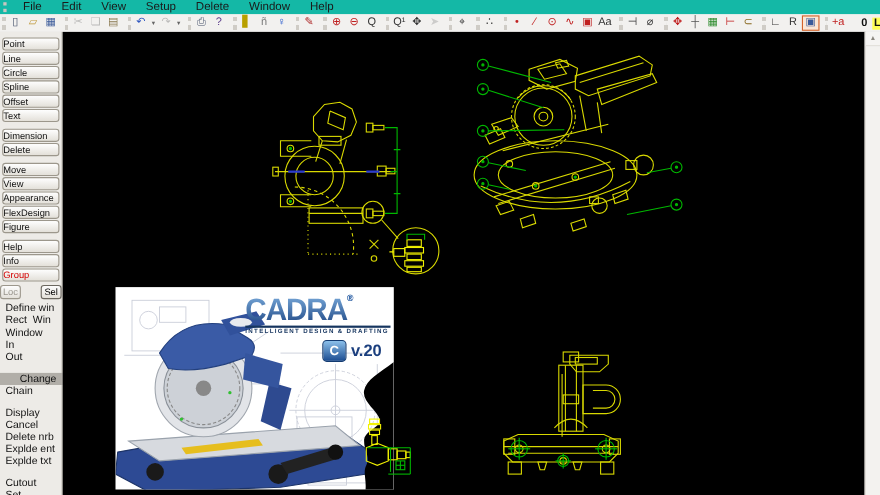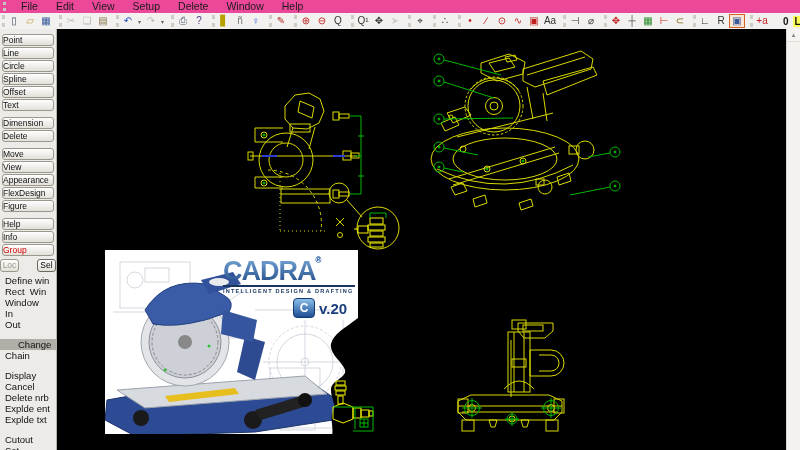--- a/index.html
+++ b/index.html
@@ -1,18 +1,18 @@
 <!DOCTYPE html>
 <html><head>
 <meta charset="utf-8">
 <style>
   html,body{margin:0;padding:0;background:#555;}
   .app{position:relative;width:800px;height:450px;background:#f1f0ed;font-family:"Liberation Sans",sans-serif;overflow:hidden;-webkit-user-select:none;user-select:none;}
   
-  .menubar{position:absolute;left:0;top:0;right:0;height:13px;background:#ec4899;display:flex;align-items:center;padding-left:12px;font-size:10.5px;color:#1a1a1a;}
+  .menubar{position:absolute;left:0;top:0;right:0;height:13px;background:#14b8a6;display:flex;align-items:center;padding-left:12px;font-size:10.5px;color:#1a1a1a;}
   .menubar:before{content:"";position:absolute;left:3px;top:2px;bottom:2px;border-left:3px dotted #c9c6c0;}
   .menu-item{padding:0 9px;line-height:13px;cursor:default;}
   
   .toolbar{position:absolute;left:0;top:13px;right:0;height:16px;background:#f2f1ef;border-bottom:1px solid #d7d4ce;display:flex;align-items:center;}
   .tgroups{display:flex;align-items:center;height:16px;}
   .tgroup{display:flex;align-items:center;padding:0 3px 0 6px;position:relative;height:14px;}
   .tgroup:before{content:"";position:absolute;left:2px;top:1px;bottom:1px;border-left:3px dotted #cfccc6;}
   .ticon{display:inline-block;width:16px;height:14px;line-height:13px;text-align:center;font-size:10px;cursor:default;}
   .ticon.disabled{opacity:.35;}
   .ticon.selected{border:1px solid #d4622a;background:#fbe6d5;box-sizing:border-box;line-height:11px;}
@@ -30,21 +30,21 @@
   .mbtn.dim{color:#9a968e;}
   .mbtn.active{font-weight:normal;color:#000;border-color:#6b675f;}
   .cmdlist{margin-top:3px;padding-left:5px;font-size:9.5px;color:#111;}
   .cmd{height:11px;line-height:11px;white-space:pre;cursor:default;}
   .cmd.hl{background:#b1aea8;margin-left:-5px;padding-left:18px;width:52px;}
   .cgap{height:9px;}
   
   .canvas{position:absolute;left:57px;top:29px;width:730px;height:421px;background:#000;}
   .drawings{position:absolute;left:0;top:0;z-index:3;}
   
-  .splash{position:absolute;left:48px;top:221px;width:253px;height:184px;background:#fff;overflow:hidden;z-index:2;}
+  .splash{position:absolute;left:48px;top:232px;width:253px;height:184px;background:#fff;overflow:hidden;z-index:2;}
   .splash-art{position:absolute;left:0;top:0;}
   .logo{position:absolute;left:118px;top:6px;width:132px;text-align:left;z-index:2;}
   .brand{font-size:27px;font-weight:800;letter-spacing:-1px;color:#2a5a9e;background:linear-gradient(#7daede,#173f7d);-webkit-background-clip:text;background-clip:text;-webkit-text-fill-color:transparent;display:inline-block;transform:scaleY(1.04);}
   .reg{font-size:8px;color:#2a5a9e;vertical-align:top;-webkit-text-fill-color:#2a5a9e;}
   .tagline{font-size:5.6px;font-weight:bold;letter-spacing:1.2px;color:#16355f;border-top:2px solid #16355f;padding-top:1px;margin-top:-2px;white-space:nowrap;}
   .verrow{position:absolute;left:188px;top:48px;display:flex;align-items:center;gap:4px;z-index:2;}
   .cbadge{width:20px;height:18px;border-radius:4px;background:linear-gradient(#8cc0ea,#1c4d92);border:1px solid #123a70;color:#fff;font-weight:bold;font-size:12px;text-align:center;line-height:18px;}
   .version{font-size:15px;font-weight:bold;color:#1b3f7e;}
   
   .vscroll{position:absolute;right:0;top:29px;width:13px;bottom:0;background:#f3f2ef;border-left:1px solid #d8d5cf;}

